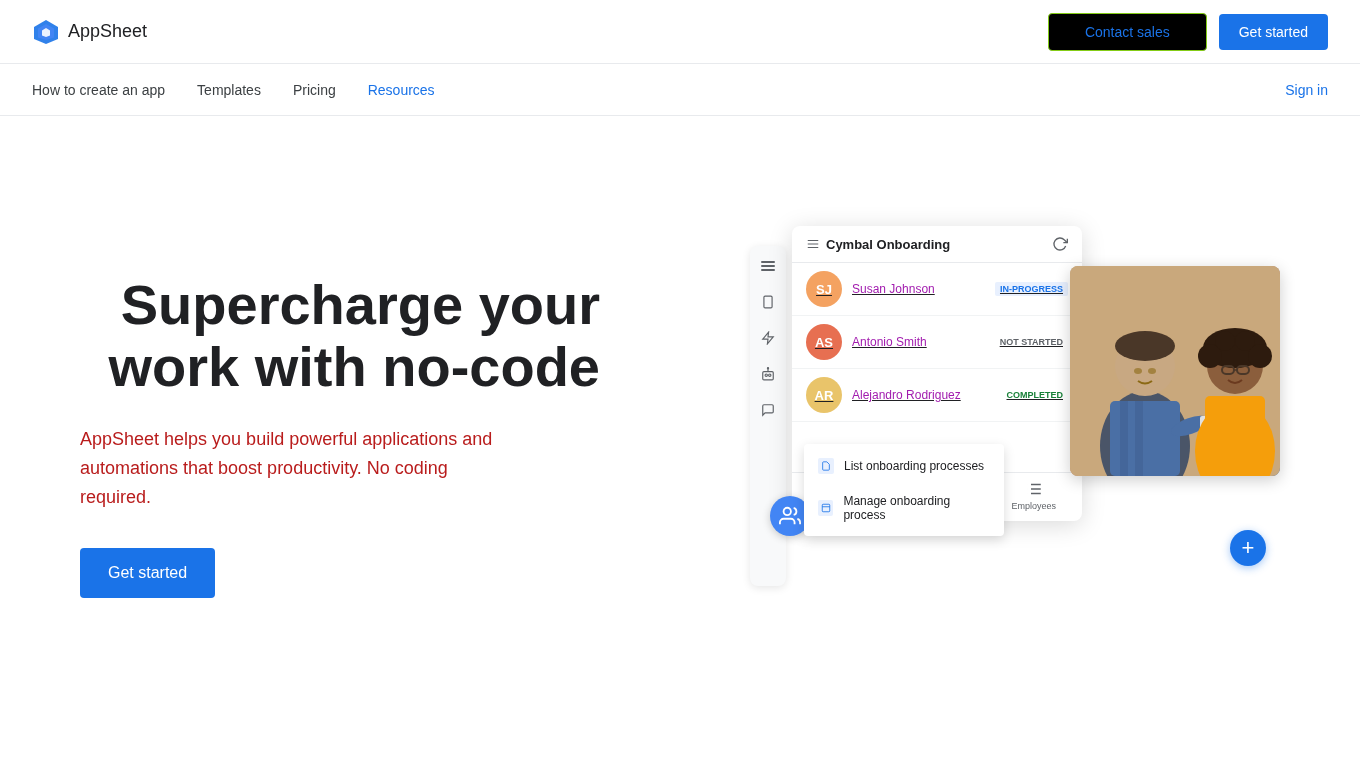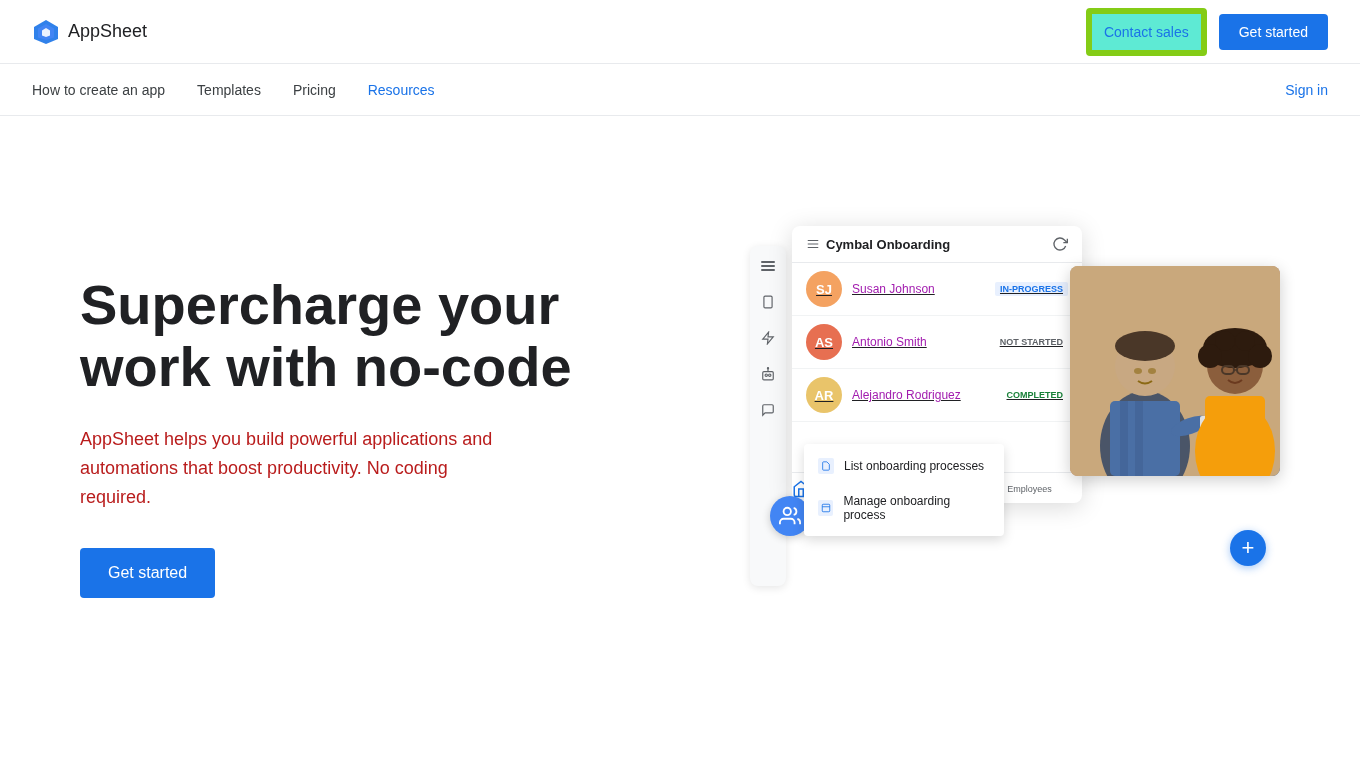--- a/index.html
+++ b/index.html
@@ -27,24 +27,24 @@
       font-size: 18px;
       font-weight: 500;
       color: #202124;
     }
     .top-nav-actions {
       display: flex;
       align-items: center;
       gap: 12px;
     }
     .btn-contact {
-      padding: 10px 12px;
-      border: 6px solid #84cc16;
+      padding: 10px 36px;
+      border: 1px solid #84cc16;
       border-radius: 4px;
-      background: #5eead4;
+      background: #000000;
       color: #1a73e8;
       font-size: 14px;
       font-weight: 500;
       cursor: pointer;
     }
     .btn-get-started-nav {
       padding: 10px 20px;
       border: none;
       border-radius: 4px;
       background: #1a73e8;
@@ -97,20 +97,21 @@
     .hero-left {
       max-width: 520px;
       flex: 0 0 auto;
     }
     .hero-headline {
       font-size: 56px;
       font-weight: 700;
       line-height: 1.1;
       color: #202124;
       margin-bottom: 28px;
+      text-align: right;
     }
     .hero-subtext {
       font-size: 18px;
       color: #b91c1c;
       line-height: 1.6;
       margin-bottom: 36px;
       max-width: 420px;
     }
     .btn-get-started-hero {
       padding: 16px 28px;
@@ -300,21 +301,21 @@
 
     
     .app-bottom-tabs {
       display: flex;
       border-top: 1px solid #e8eaed;
       padding: 6px 0 4px;
     }
     .bottom-tab {
       flex: 1;
       display: flex;
-      flex-direction: row;
+      flex-direction: column;
       align-items: center;
       gap: 2px;
       cursor: pointer;
     }
     .bottom-tab-icon {
       width: 20px;
       height: 20px;
       display: flex;
       align-items: center;
       justify-content: center;

